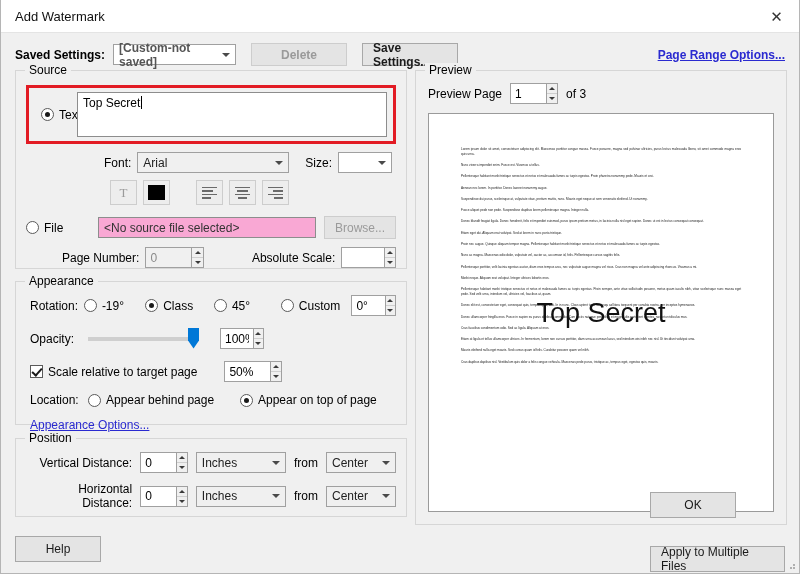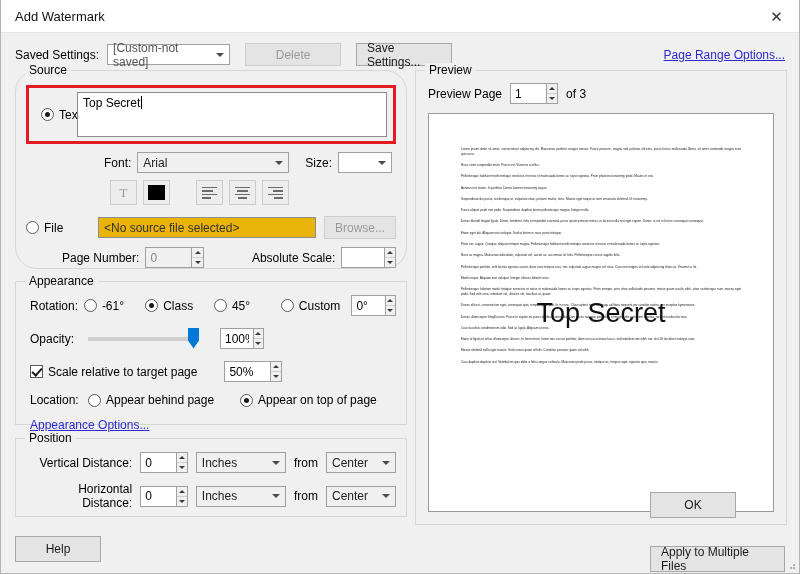--- a/index.html
+++ b/index.html
@@ -18,21 +18,21 @@
             border:1px solid #b5b5b5; border-top:none; }
   .titlebar { height:33px; background:#ffffff; display:flex; align-items:center;
               padding:0 0 0 14px; border-bottom:1px solid #e4e4e4; }
   .titlebar .title { font-size:13px; color:#111; }
   .titlebar .spacer { flex:1; }
   .close-btn { width:45px; height:32px; display:flex; align-items:center;
                justify-content:center; color:#333; font-size:15px; line-height:1;
                font-family:"Liberation Sans", sans-serif; }
 
   
-  .settings-row { display:flex; align-items:center; padding:10px 14px 6px 14px; gap:8px; }
+  .settings-row { display:flex; align-items:center; padding:10px 14px 6px 14px; gap:8px;font-weight:bold; }
   .lbl { font-size:12px; color:#000; white-space:nowrap; }
 
   .combo { position:relative; height:21px; background:#fff; border:1px solid #a0a0a0;
            display:flex; align-items:center; padding:0 20px 0 5px; font-size:12px;
            color:#555; }
   .combo.gray { background:#f0f0f0; color:#444; }
   .combo .arrow { position:absolute; right:0; top:0; bottom:0; width:18px;
                   display:flex; align-items:center; justify-content:center;
                   border-left:0px; }
   .combo .arrow i { display:block; width:0;height:0;
@@ -94,21 +94,21 @@
   .tool-row { display:flex; align-items:center; gap:6px; margin:7px 0 0 0; padding-left:84px; }
   .tool-btn { width:27px; height:25px; background:#ededed; border:1px solid #cdcdcd;
               display:flex; align-items:center; justify-content:center; }
   .swatch { width:27px; height:25px; background:#ededed; border:1px solid #cdcdcd;
             display:flex; align-items:center; justify-content:center; }
   .swatch i { display:block; width:17px; height:15px; background:#000; }
   .align-ico { display:flex; flex-direction:column; gap:2px; width:15px; }
   .align-ico b { display:block; height:1.5px; background:#6a6a6a; }
 
   .file-row { display:flex; align-items:center; gap:8px; margin-top:11px; }
-  .file-input { flex:1; height:21px; background:#eab308; border:1px solid #8d8d8d;
+  .file-input { flex:1; height:21px; background:#f9a8d4; border:1px solid #8d8d8d;
                 display:flex; align-items:center; padding:0 5px; font-size:12px; color:#333; }
   .pagenum-row { display:flex; align-items:center; margin-top:8px; padding-left:36px; gap:6px;justify-content:center; }
 
   
   .app-body { padding:13px 10px 10px 14px; }
   .rot-row { display:flex; align-items:center; gap:0; }
   .opa-row { display:flex; align-items:center; margin-top:12px; gap:0; }
   .slider { width:110px; height:4px; background:#cfcfcf; position:relative; }
   .slider .thumb { position:absolute; left:100px; top:-9px; width:11px; height:21px;
                    background:#0078d7; clip-path:polygon(0 0,100% 0,100% 62%,50% 100%,0 62%); }
@@ -163,21 +163,21 @@
         </span>
     </span>
     <span class="btn disabled" style="width:96px;margin-left:7px;">Delete</span>
     <span class="btn" style="width:96px;margin-left:7px;">Save Settings...</span>
     <span style="flex:1"></span>
     <span class="link">Page Range Options...</span>
   </div>
 
   <div class="left-pane">
 
-    <div class="group" style="height:199px;border-radius:22px;">
+    <div class="group" style="height:199px;">
       <span class="legend">Source</span>
       <div class="src-body">
 
         <div class="redbox">
           <span class="radio-row" style="position:absolute;margin-left:4px;">
             <span class="radio on"></span>
             <span>Text</span>
           </span>
           <div class="text-area">
             <span>Top Secret</span><span class="caret"></span>
@@ -275,21 +275,21 @@
     </div>
 
     <div class="group" style="height:144px;margin-top:12px;">
       <span class="legend">Appearance</span>
       <div class="app-body">
 
         <div class="rot-row">
           <span class="lbl" style="width:58px;">Rotation:</span>
           <span class="radio-row" style="width:66px;">
             <span class="radio"></span>
-            <span>-61°</span>
+            <span>-19°</span>
           </span>
           <span class="radio-row" style="width:74px;">
             <span class="radio on"></span>
             <span>Class</span>
           </span>
           <span class="radio-row" style="width:72px;">
             <span class="radio"></span>
             <span>45°</span>
           </span>
           <span class="radio-row" style="width:76px;">

